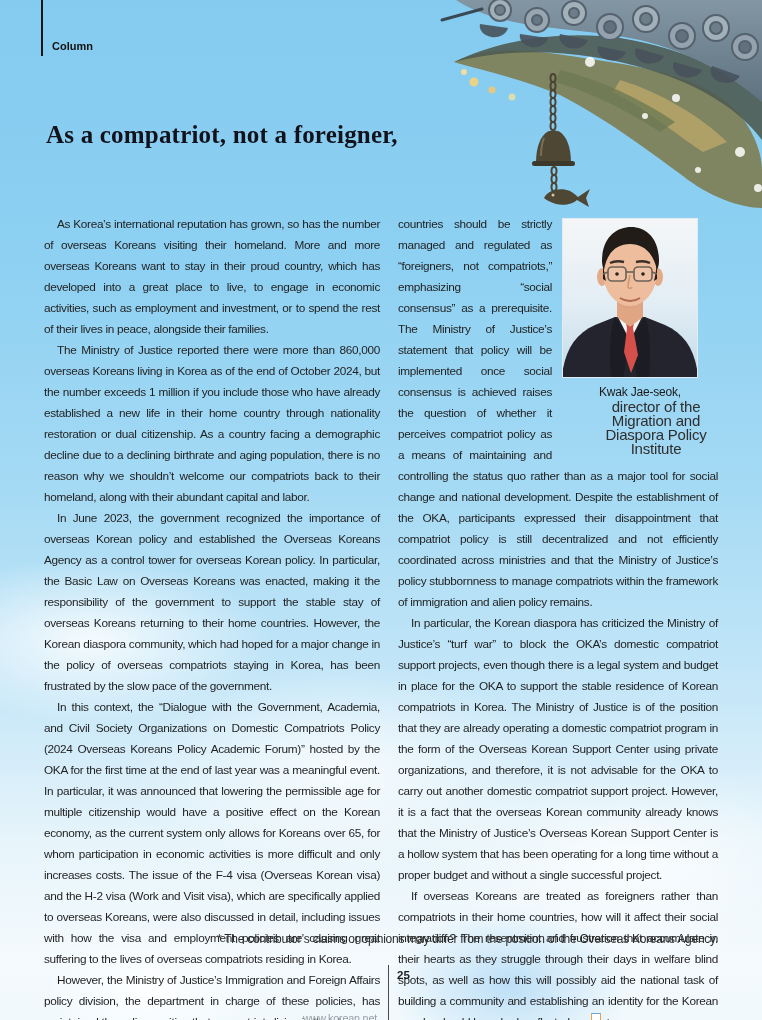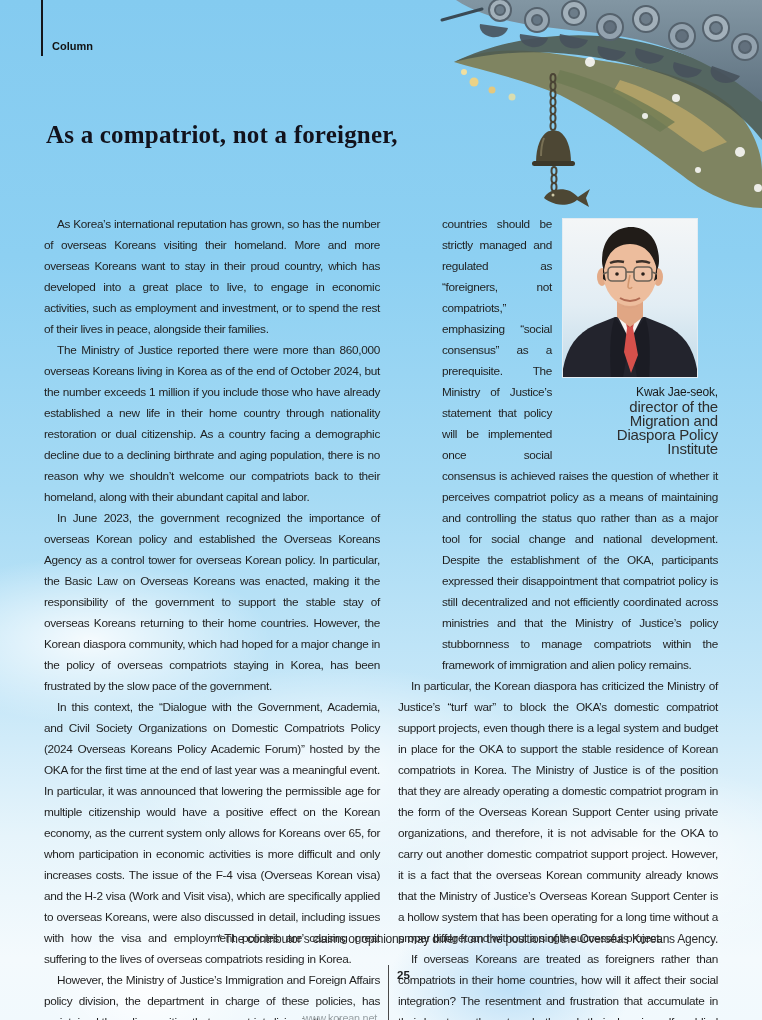--- a/index.html
+++ b/index.html
@@ -27,24 +27,24 @@
     margin-top:12px;
   }
   .columns{
     position:absolute;left:44px;top:214px;width:674px;z-index:2;
     display:flex;gap:18px;
   }
   .col{font-size:11.8px;line-height:21px;letter-spacing:-.32px;color:#1f1f1f;text-align:justify;}
   .col-left{width:336px;}
   .col-right{width:320px;}
   .col p{margin:0;text-indent:13px;}
-  .col p.cont{text-indent:0;margin-left:44px;}
+  .col p.cont{text-indent:0;}
   .portrait-fig{
     float:right;width:156px;margin:4px 0 6px 10px;
-    text-align:right;
+    text-align:center;
   }
   .portrait-photo{display:block;border:1px solid #e3ecf2;background:#eef3f6;}
   .cap-name{font-size:12px;line-height:15px;color:#1a1a1a;margin-top:7px;letter-spacing:-.2px;text-indent:0;}
   .cap-role{font-size:15px;line-height:14px;color:#2e2e2e;letter-spacing:-.2px;text-indent:0;margin-left:32px;}
   .endmark{
     display:inline-block;width:10px;height:12px;vertical-align:-2px;margin-left:3px;
     background:#fff;border:1px solid #e8a33d;border-top-color:#6fa7d8;box-sizing:border-box;
   }
   .footnote{
     position:absolute;right:44px;top:932px;z-index:2;

